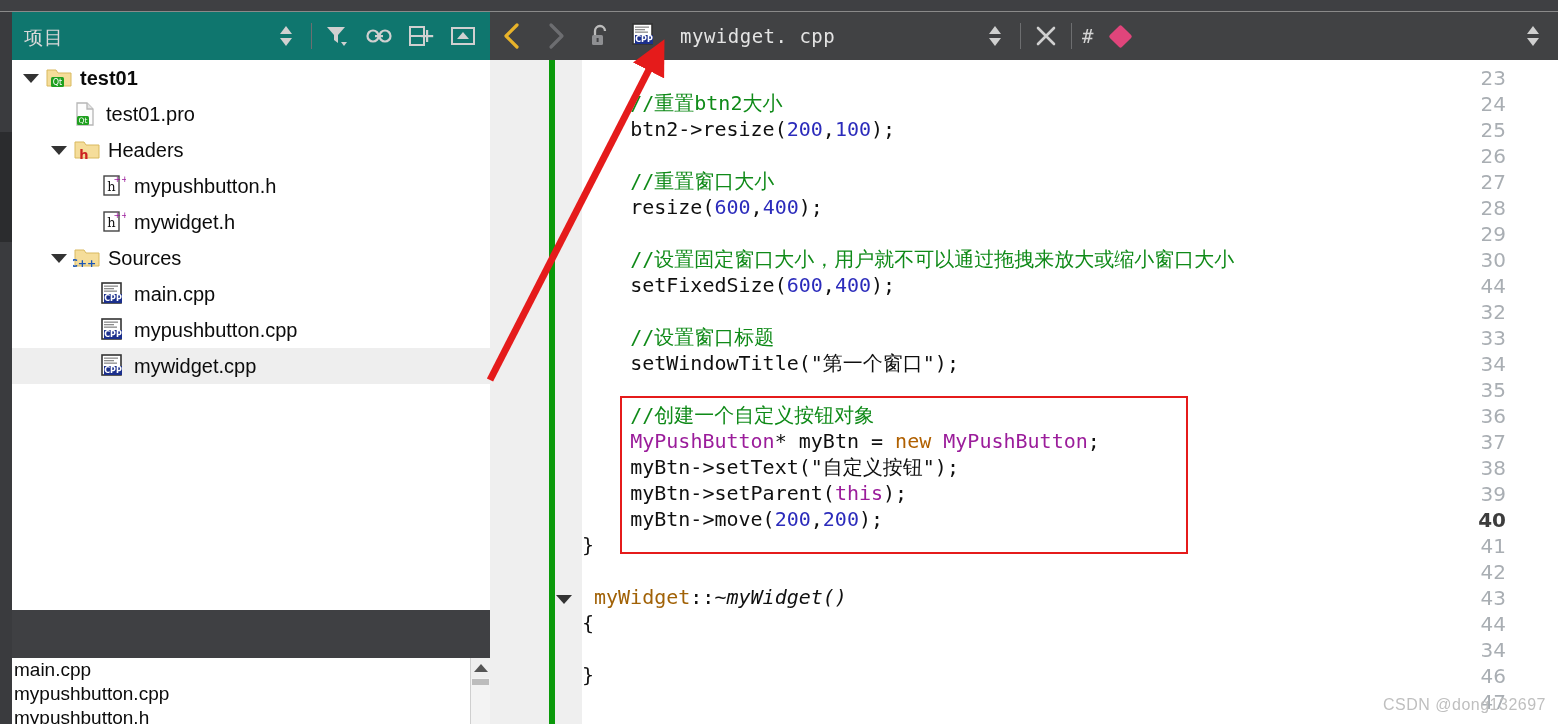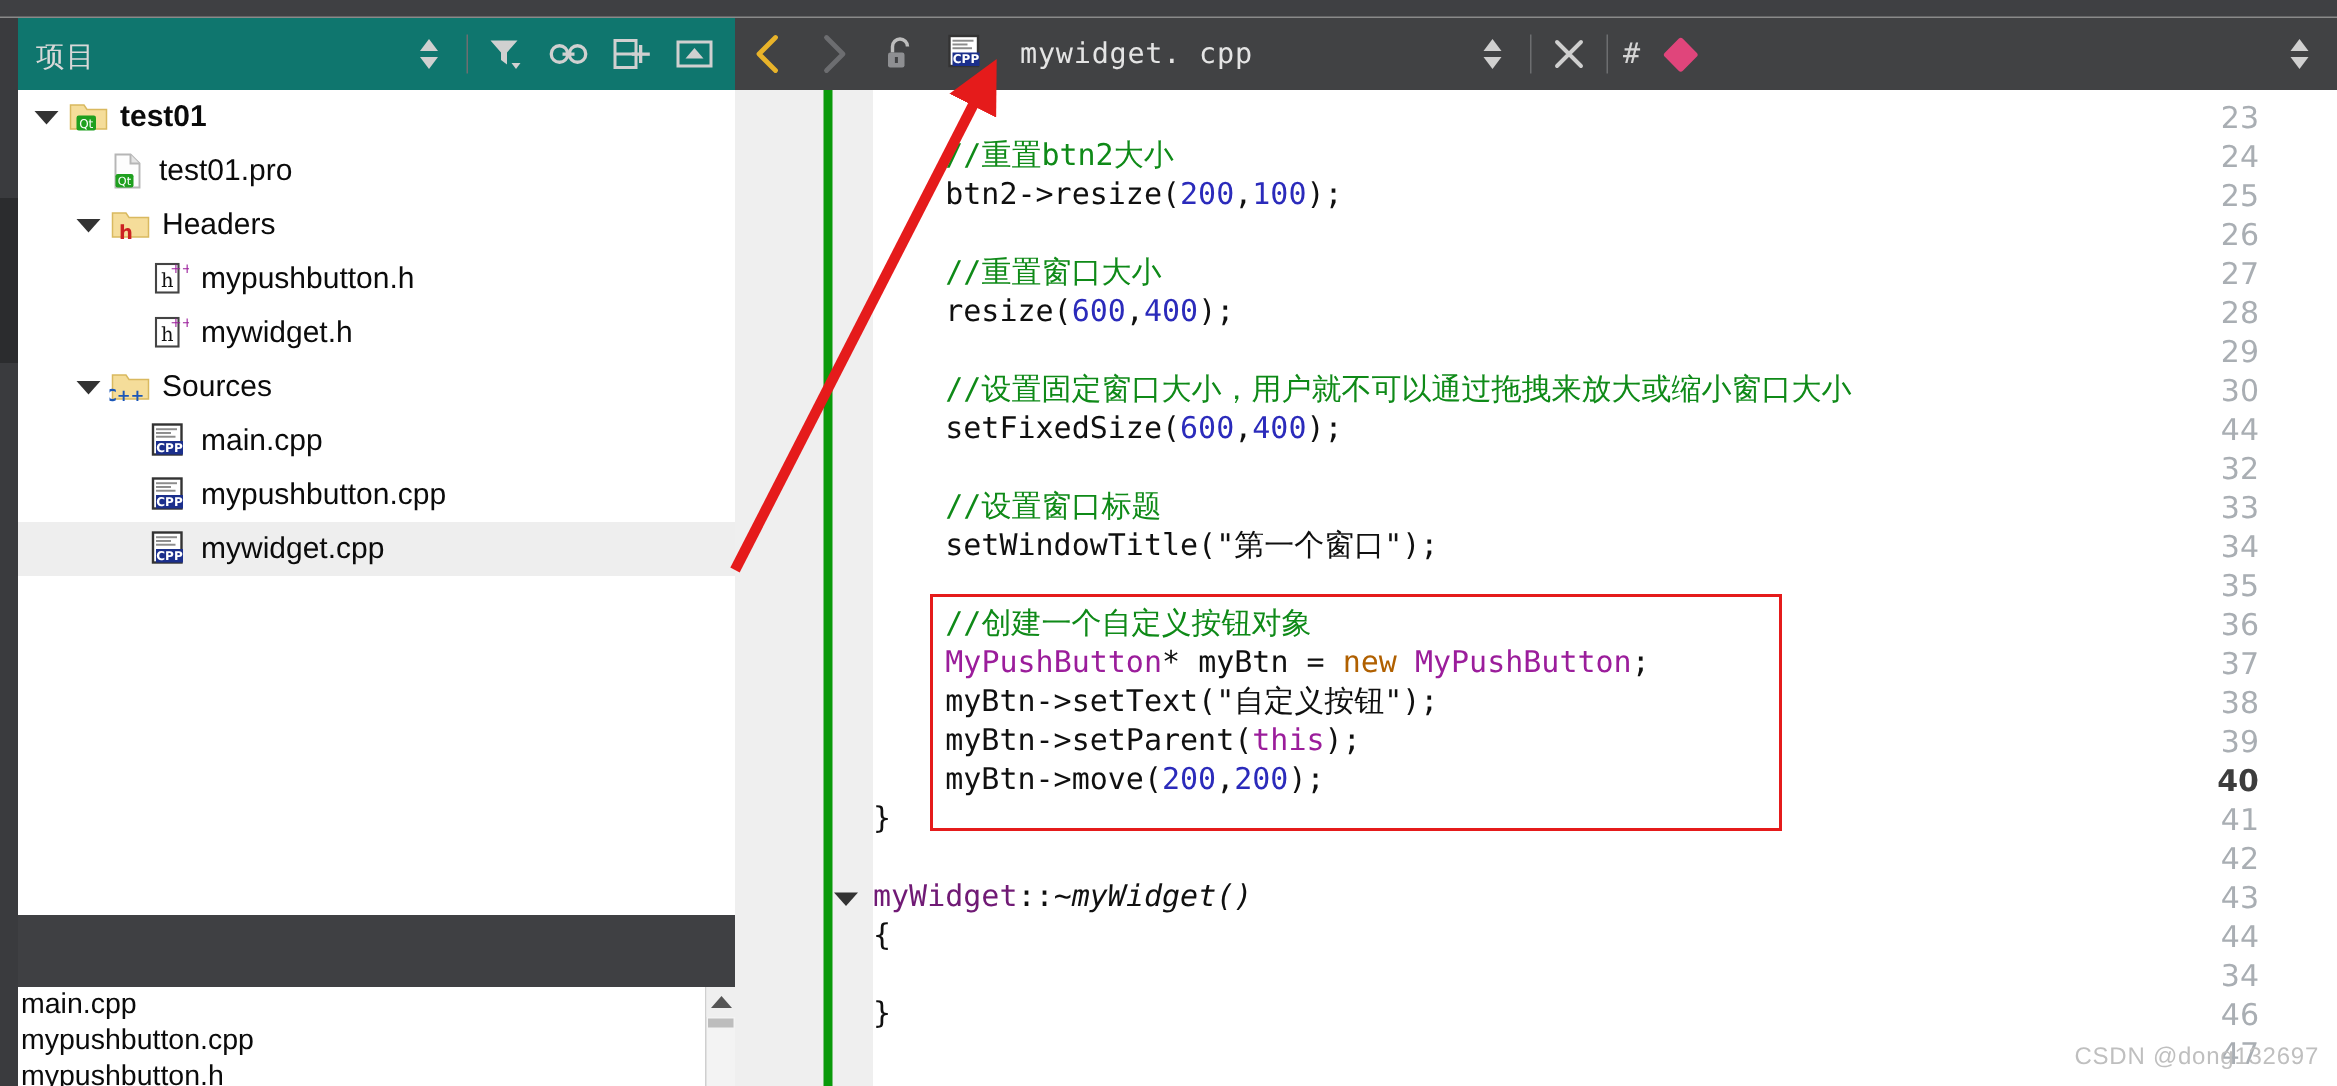--- a/index.html
+++ b/index.html
@@ -93,21 +93,21 @@
     position:absolute;left:92px;top:0;width:976px;height:600px;
     font-family:"DejaVu Sans Mono","Liberation Mono",monospace;
     font-size:20px;color:#101010;white-space:pre;
   }
   .cl{position:absolute;left:0;height:30px;line-height:30px;white-space:pre;}
   .cmt{color:#0f8a18;}
   .num{color:#2b2bbb;}
   .kw{color:#b06000;}
   .typ{color:#9b1d9b;}
   .ital{font-style:italic;}
-  .ns{color:#701a75;}
+  .ns{color:#a16207;padding-left:12px;}
 
   
   .redbox{position:absolute;border:2px solid #e51b1b;pointer-events:none;}
 
   
   .arrow-svg{position:absolute;left:0;top:0;width:1558px;height:724px;pointer-events:none;}
 
   
   .wm{position:absolute;right:12px;bottom:10px;font-size:16px;color:#bfbfbf;letter-spacing:0.5px;font-family:"Liberation Sans",sans-serif;}
 </style>

